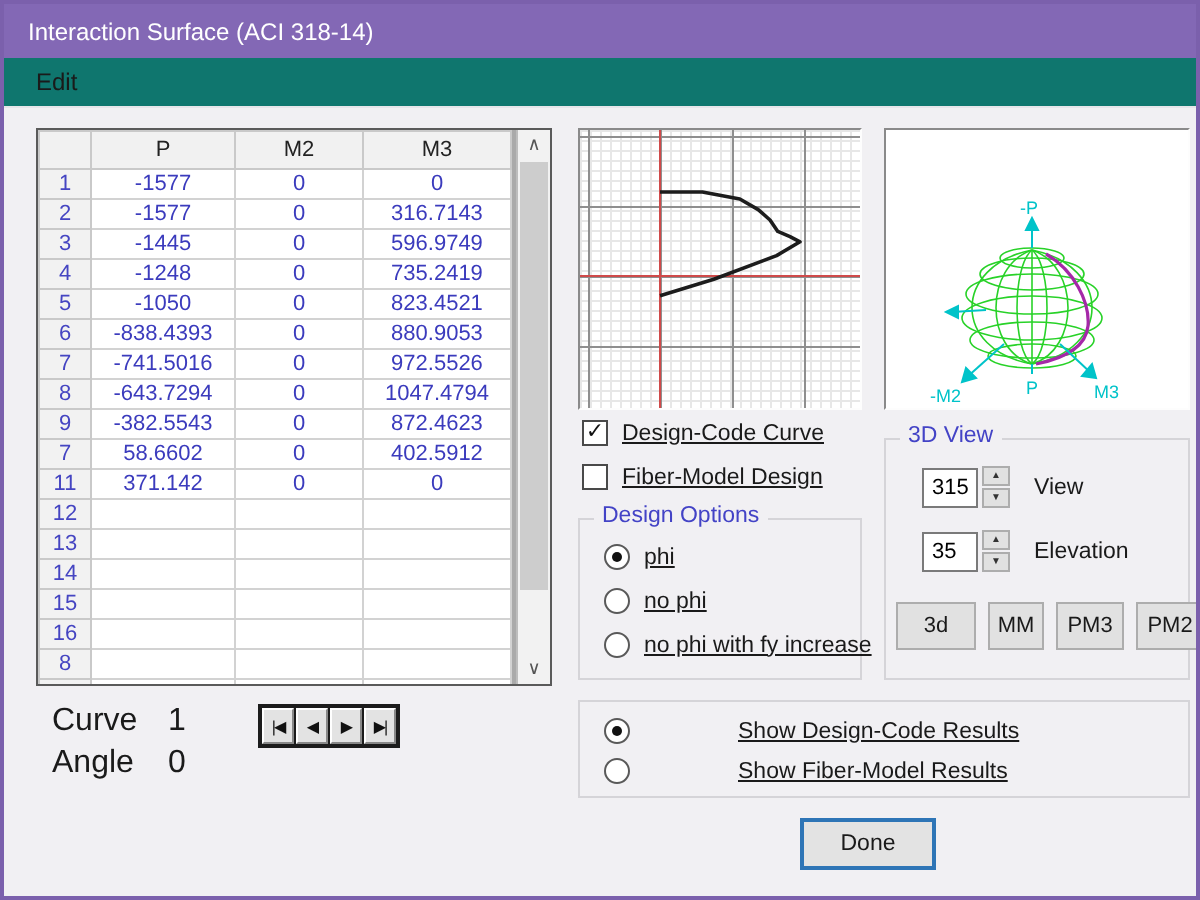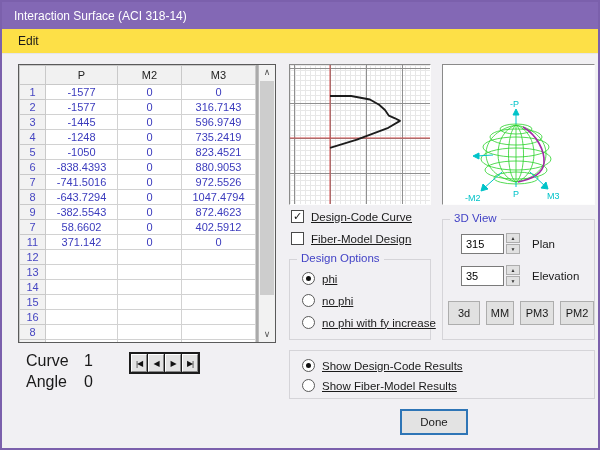--- a/index.html
+++ b/index.html
@@ -1,21 +1,21 @@
 <!DOCTYPE html>
 <html><head>
 <meta charset="utf-8">
 <style>
   * { margin:0; padding:0; box-sizing:border-box; }
   html,body { width:600px; height:450px; font-family:"Liberation Sans", sans-serif; background:#e8e7ea; }
   .window { position:relative; width:600px; height:450px; background:#f1f0f3; border:2px solid #7b60ac; overflow:hidden; }
 
   .titlebar { position:absolute; left:0; top:0; right:0; height:27px; background:#8368b5; color:#ffffff;
               display:flex; align-items:center; padding-left:12px; font-size:12px; }
-  .menubar { position:absolute; left:0; top:27px; right:0; height:25px; background:#fde047; border-bottom:1px solid #e6e5e9;
+  .menubar { position:absolute; left:0; top:27px; right:0; height:25px; background:#0f766e; border-bottom:1px solid #e6e5e9;
              display:flex; align-items:center; }
   .menu-item { font-size:12px; color:#1a1a1a; padding:3px 10px 3px 16px; }
 
   
   .grid-panel { position:absolute; left:16px; top:62px; width:258px; height:279px; background:#aaaaaa;
                 border:1px solid #5a5a5a; overflow:hidden; }
   .grid-table { border-collapse:collapse; table-layout:fixed; background:#ffffff; font-size:11px; }
   .grid-table th { background:#f1f1f1; color:#222; font-weight:normal; height:19px; border:1px solid #c9c9c9; }
   .grid-table td { height:15px; border:1px solid #d2d2d2; text-align:center; color:#3b3bbd; background:#fff; overflow:hidden; white-space:nowrap; }
   .grid-table td.rownum { background:#f2f2f2; color:#4545c2; border-color:#c9c9c9; }
@@ -61,34 +61,34 @@
   .opt-label { font-size:11.5px; color:#1a1a1a; white-space:nowrap;text-decoration:underline; }
 
   .groupbox { position:absolute; border:1px solid #d5d4d8; }
   .groupbox .legend { position:absolute; top:-8px; left:7px; background:#f1f0f3; padding:0 4px; font-size:11.5px; color:#4343c6; white-space:nowrap; }
   #design-group { left:287px; top:257px; width:142px; height:81px; }
   #design-group .opts { padding:12px 0 0 12px; }
   #design-group .opt-row { margin-bottom:9px; }
 
   #view3d-group { left:440px; top:217px; width:153px; height:121px; }
   .spin-row { position:absolute; left:18px; display:flex; align-items:center; }
-  .spin-input { width:43px; height:20px; border:1px solid #7a7a7a; background:#fff; font-size:11px; padding-left:4px;
+  .spin-input { width:28px; height:20px; border:1px solid #7a7a7a; background:#fff; font-size:11px; padding-left:4px;
                 font-family:"Liberation Sans", sans-serif; }
   .spin-btns { display:flex; flex-direction:column; margin-left:2px; }
   .spin-btns .sb { width:14px; height:10px; background:#e1e1e1; border:1px solid #adadad; font-size:5px; line-height:8px;
                    text-align:center; color:#333; margin-bottom:1px; }
   .spin-label { font-size:11.5px; color:#1a1a1a; margin-left:12px; }
   .vbtn-row { position:absolute; left:5px; top:81px; display:flex; gap:6px; }
   .vbtn { height:24px; background:#e1e1e1; border:1px solid #adadad; font-size:11px; color:#1a1a1a;
           display:flex; align-items:center; justify-content:center; }
-  .vbtn.w1 { width:32px; } .vbtn.w2 { width:28px; } .vbtn.w3 { width:34px; }
+  .vbtn.w1 { width:40px; } .vbtn.w2 { width:28px; } .vbtn.w3 { width:34px; }
 
   #results-group { left:287px; top:348px; width:306px; height:49px; }
   #results-group .opts { padding:8px 0 0 12px; }
-  #results-group .opt-row { margin-bottom:7px; }
+  #results-group .opt-row { margin-bottom:7px;gap:47px; }
 
   .done-btn { position:absolute; left:398px; top:407px; width:68px; height:26px; background:#e3e3e3;
               border:2px solid #2e75b6; font-size:11.5px; color:#1a1a1a; display:flex; align-items:center; justify-content:center; }
 </style>
 </head>
 <body>
 
 <div class="window">
 
   <div class="titlebar">
@@ -326,21 +326,21 @@
   </div>
 
   <div class="groupbox" id="view3d-group">
     <span class="legend">3D View</span>
     <div class="spin-row" style="top:13px;">
       <input class="spin-input" value="315" style="">
       <span class="spin-btns">
         <span class="sb">▲</span>
         <span class="sb">▼</span>
       </span>
-      <span class="spin-label">Plan</span>
+      <span class="spin-label">View</span>
     </div>
     <div class="spin-row" style="top:45px;">
       <input class="spin-input" value="35" style="">
       <span class="spin-btns">
         <span class="sb">▲</span>
         <span class="sb">▼</span>
       </span>
       <span class="spin-label">Elevation</span>
     </div>
     <div class="vbtn-row">

